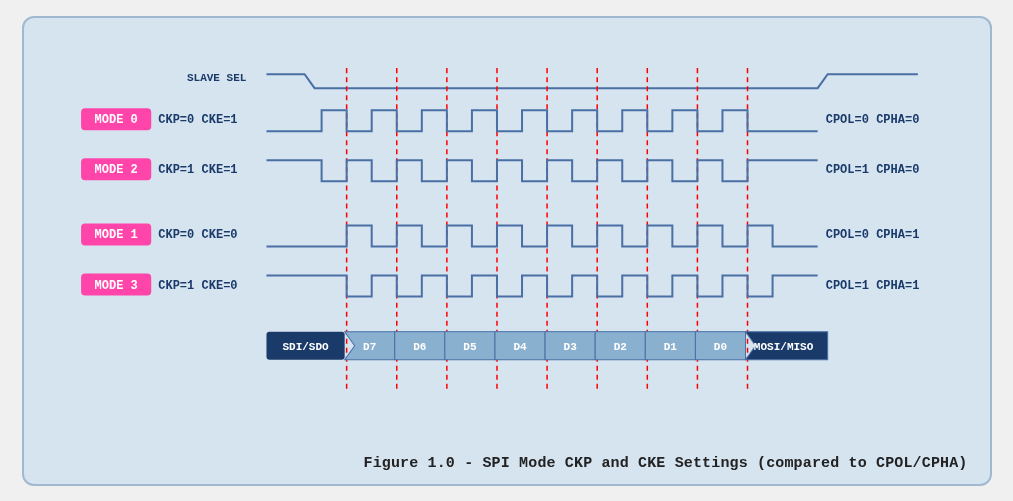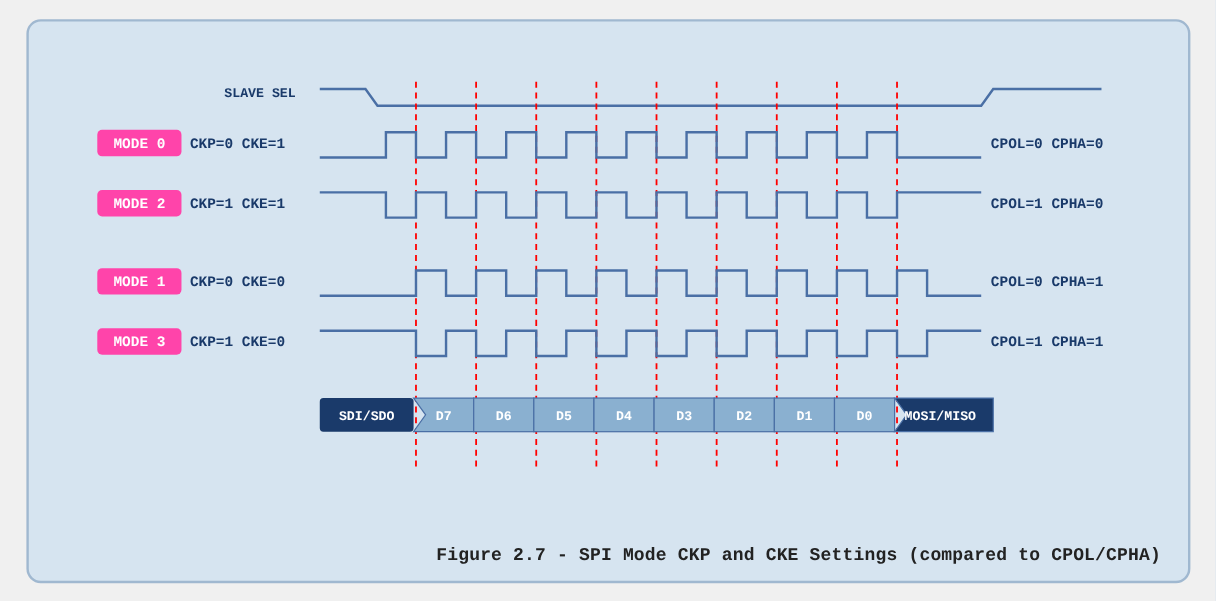--- a/index.html
+++ b/index.html
@@ -174,14 +174,14 @@
       <text x="623" y="303" class="mono data-text" text-anchor="middle" font-size="11" fill="#1a3a6a">D1</text>
 
       <rect x="648" y="285" width="50" height="28" fill="#8ab0d0" stroke="#4a6fa5" stroke-width="1"></rect>
       <text x="673" y="303" class="mono data-text" text-anchor="middle" font-size="11" fill="#1a3a6a">D0</text>
 
       <polygon points="698,285 708,299 698,313 780,313 780,285" fill="#1a3a6a" stroke="#4a6fa5" stroke-width="1"></polygon>
       <text x="736" y="303" class="mono data-text" text-anchor="middle" font-size="12">MOSI/MISO</text>
 
     </svg>
   </div>
-  <div class="caption">Figure 2.7 - SPI Mode CKP and CKE Settings (compared to CPOL/CPHA)</div>
+  <div class="caption">Figure 1.0 - SPI Mode CKP and CKE Settings (compared to CPOL/CPHA)</div>
 </div>
 
 </body></html>

